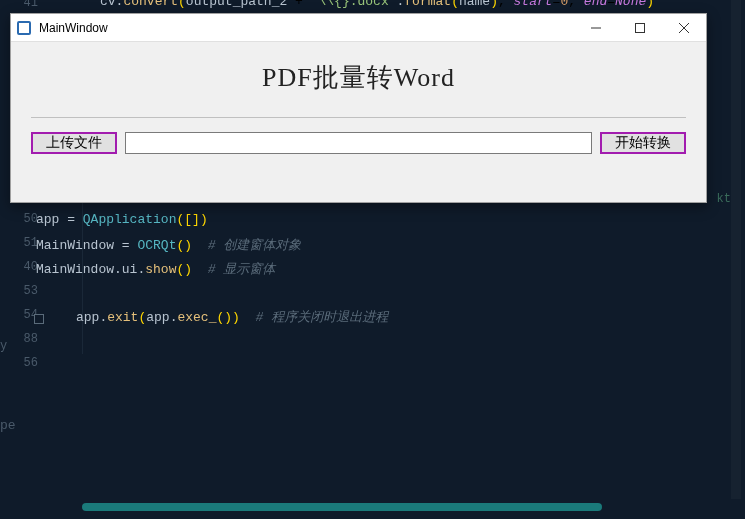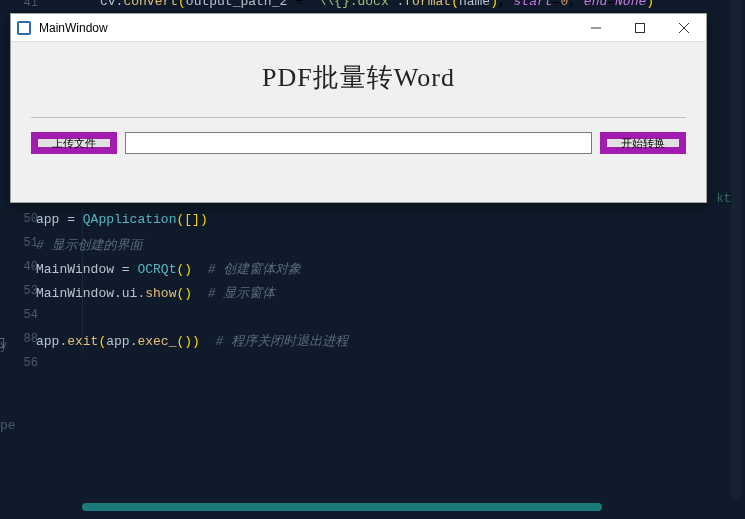--- a/index.html
+++ b/index.html
@@ -170,23 +170,23 @@
       border-top: 1px solid #c0c0c0;
       margin: 0 0 14px 0;
     }
     .form-row {
       display: flex;
       gap: 8px;
       align-items: center;
     }
     .btn {
       font-family: "SimSun","Microsoft YaHei",sans-serif;
-      font-size: 11px;
+      font-size: 14px;
       background: #e1e1e1;
-      border: 7px solid #a21caf;
+      border: 2px solid #a21caf;
       height: 22px;
       display: flex;
       align-items: center;
       justify-content: center;
       cursor: pointer;
     }
     .btn-upload { width: 86px; }
     .btn-start { width: 86px; }
     .path-input {
       flex: 1;
@@ -227,30 +227,27 @@
     <div class="gutter-line">54</div>
     <div class="gutter-line">88</div>
     <div class="gutter-line">56</div>
   </div>
 
   <div class="code-lines">
     <div class="code-line">
       <span class="tok-self">app</span><span class="tok-assign"> = </span><span class="tok-class">QApplication</span><span class="tok-paren">(</span><span class="tok-paren">[</span><span class="tok-paren">]</span><span class="tok-paren">)</span>
     </div>
     <div class="code-line">
-      <span class="tok-comment"># 显示创建的界面</span>
-    </div>
-    <div class="code-line">
       <span class="tok-self">MainWindow</span><span class="tok-assign"> = </span><span class="tok-class">OCRQt</span><span class="tok-paren">(</span><span class="tok-paren">)</span>&nbsp;&nbsp;<span class="tok-comment"># 创建窗体对象</span>
     </div>
     <div class="code-line">
       <span class="tok-self">MainWindow</span><span class="tok-dot">.ui.</span><span class="tok-method">show</span><span class="tok-paren">(</span><span class="tok-paren">)</span>&nbsp;&nbsp;<span class="tok-comment"># 显示窗体</span>
     </div>
     <div class="code-line"></div>
-    <div class="code-line" style="padding-left:16px; position:relative;">
+    <div class="code-line" style="padding-left:16px; position:relative;margin-left:40px;">
       <span class="fold-marker" style="top:6px; left:-6px;"></span>
       <span style="margin-left:20px;">
       <span class="tok-self">app</span><span class="tok-dot">.</span><span class="tok-method">exit</span><span class="tok-paren">(</span><span class="tok-self">app</span><span class="tok-dot">.</span><span class="tok-method">exec_</span><span class="tok-paren">(</span><span class="tok-paren">)</span><span class="tok-paren">)</span>&nbsp;&nbsp;<span class="tok-comment"># 程序关闭时退出进程</span>
       </span>
     </div>
     <div class="code-line"></div>
   </div>
 
   <div class="side-chip-y">y</div>
   <div class="side-chip-pe">pe</div>

